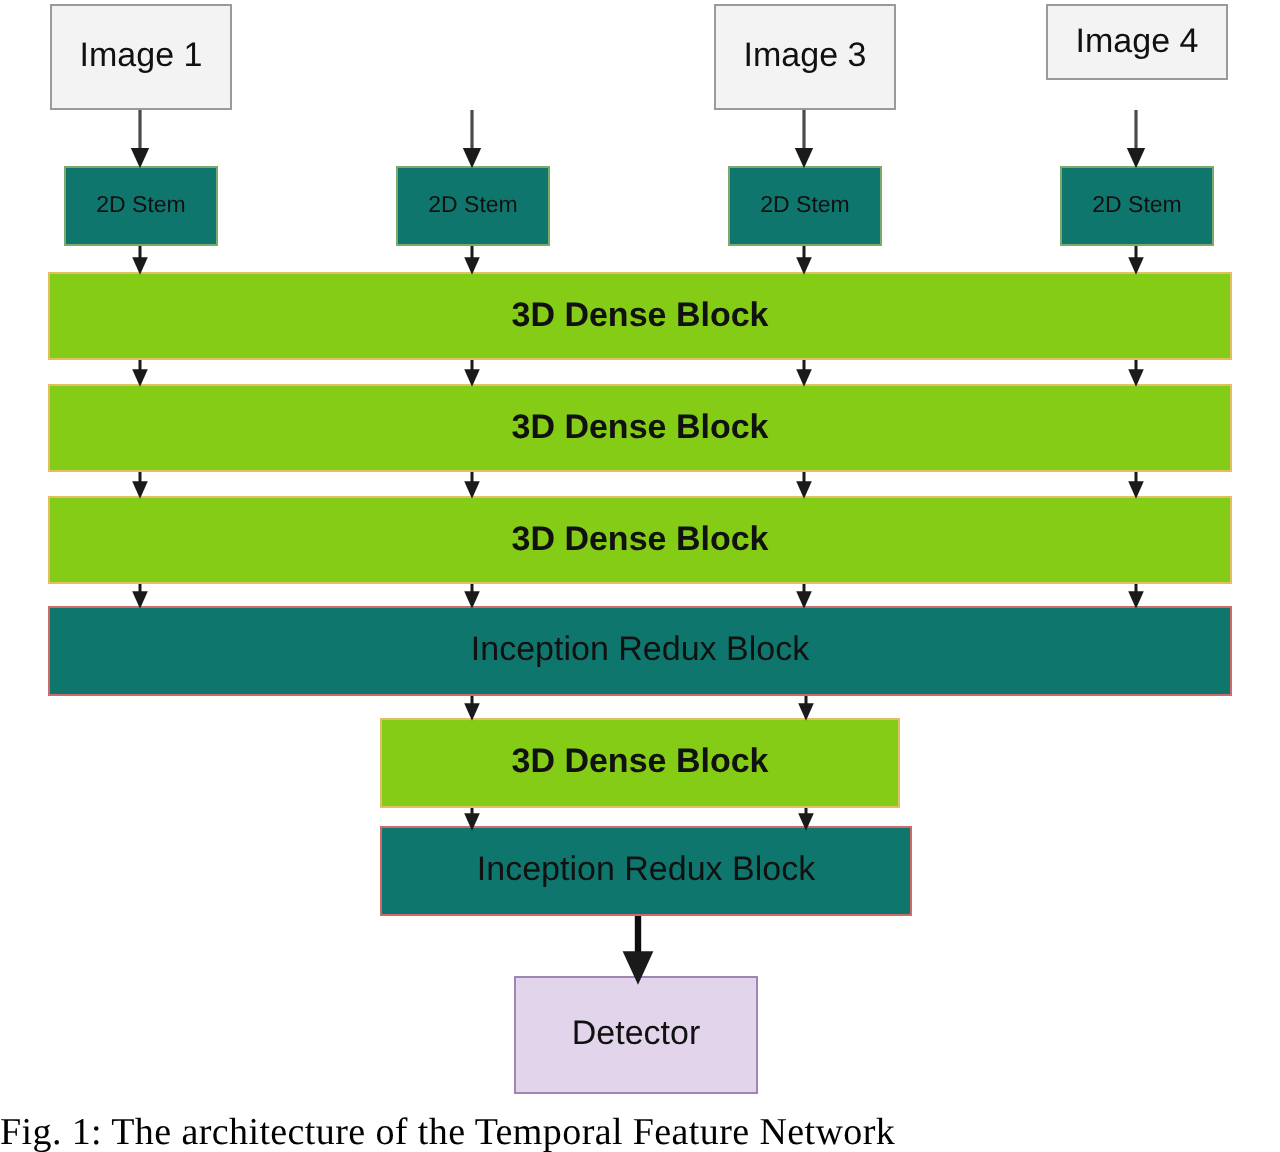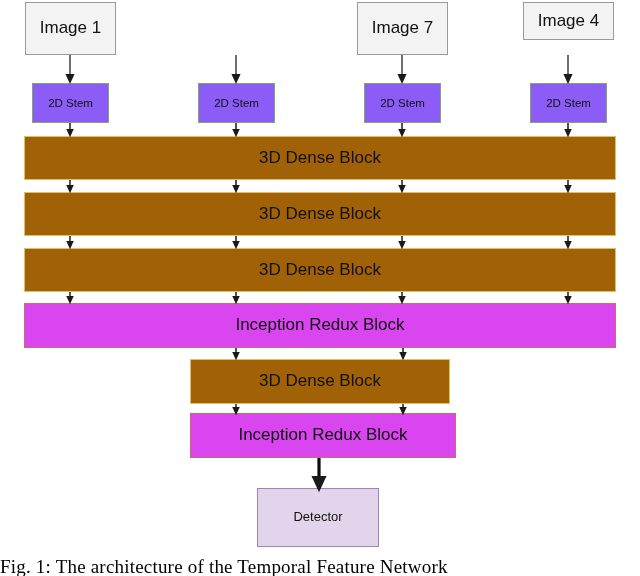--- a/index.html
+++ b/index.html
@@ -36,38 +36,39 @@
     text-align: center;
     line-height: 1.1;
     color: #111111;
   }
   .node-image {
     background: #f3f3f3;
     border: 1.3px solid #9a9a9a;
     font-size: 17px;
   }
   .node-stem {
-    background: #8b5cf6;
+    background: #0f766e;
     border: 1.3px solid #7fa86b;
     font-size: 11.5px;
   }
   .node-dense {
-    background: #a16207;
+    background: #84cc16;
     border: 1.6px solid #e0c066;
     font-size: 17px;
+    font-weight: bold;
   }
   .node-redux {
-    background: #d946ef;
+    background: #0f766e;
     border: 1.6px solid #cd6a6a;
     font-size: 17px;
   }
   .node-detector {
     background: #e2d4ea;
     border: 1.3px solid #a086b4;
-    font-size: 13px;
+    font-size: 17px;
   }
   .caption {
     position: absolute;
     left: 0;
     top: 556px;
     width: 640px;
     font-family: "Liberation Serif", serif;
     font-size: 19px;
     color: #000000;
     text-align: justify;
@@ -78,21 +79,21 @@
 </style>
 </head>
 <body>
 
 <div id="figure">
 
   <div class="node node-image" style="left:25px; top:2px; width:91px; height:53px;">
     <span>Image  1</span>
   </div>
   <div class="node node-image" style="left:357px; top:2px; width:91px; height:53px;">
-    <span>Image 7</span>
+    <span>Image 3</span>
   </div>
   <div class="node node-image" style="left:523px; top:2px; width:91px; height:38px;">
     <span>Image 4</span>
   </div>
 
   <div class="node node-stem" style="left:32px; top:83px; width:77px; height:40px;">
     <span>2D Stem</span>
   </div>
   <div class="node node-stem" style="left:198px; top:83px; width:77px; height:40px;">
     <span>2D Stem</span>

